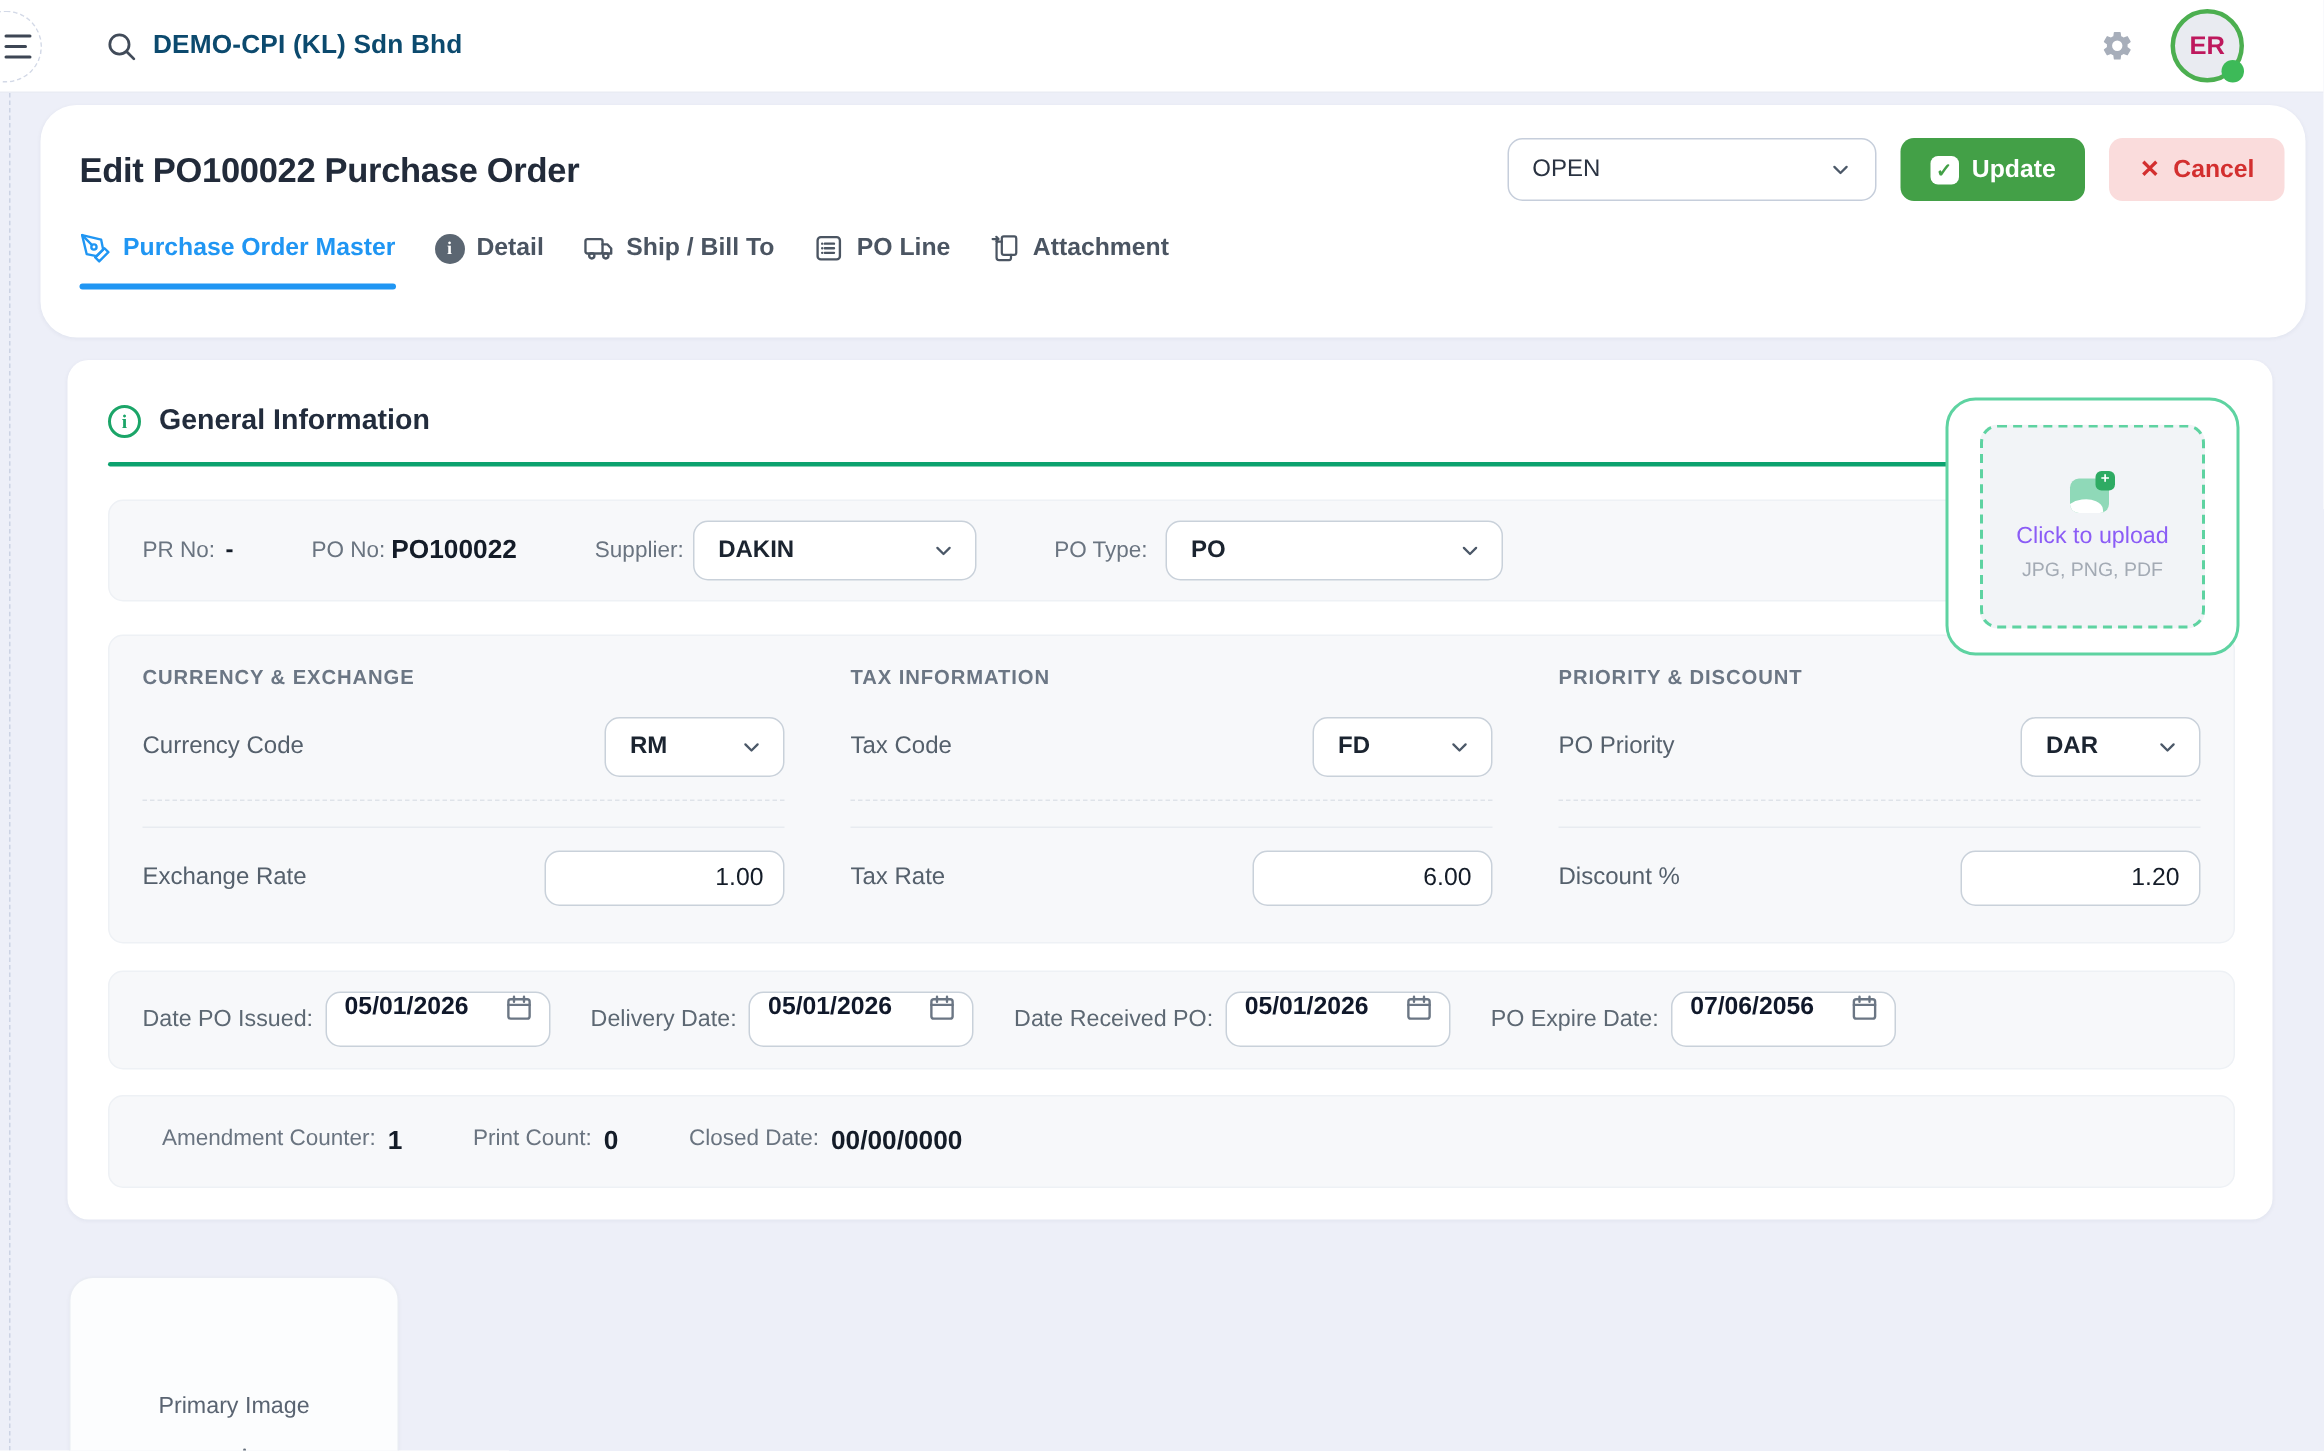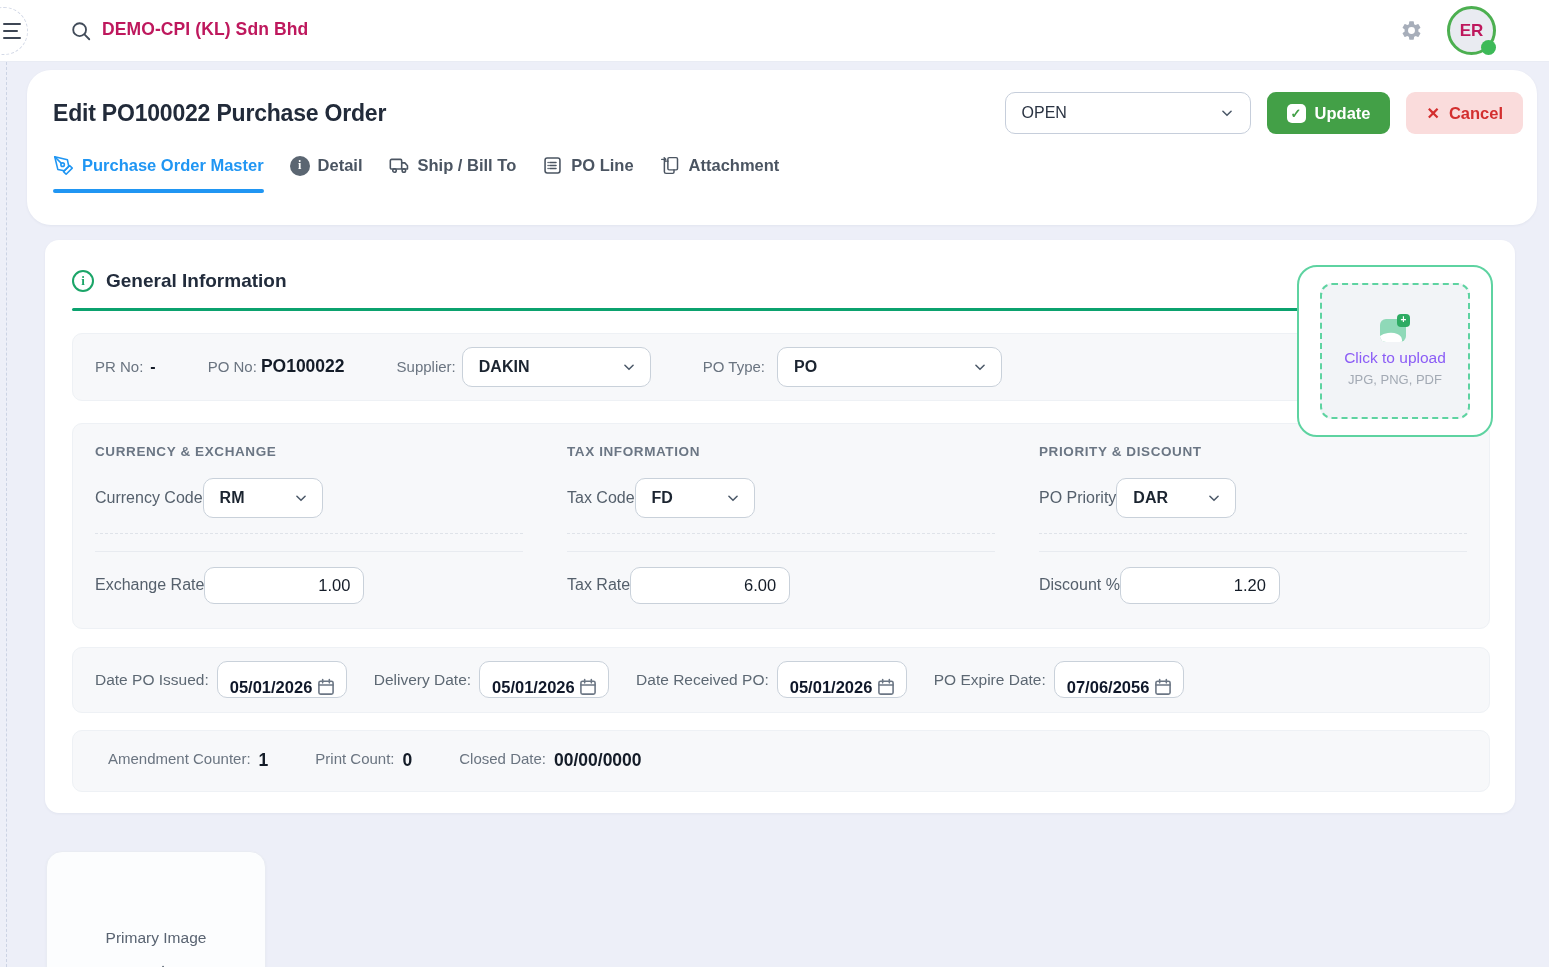--- a/index.html
+++ b/index.html
@@ -19,21 +19,21 @@
     position:absolute; left:-20px; top:7px; width:48px; height:48px;
     border-radius:50%; background:#fff; border:1.5px dashed #d3d9e7;
     display:flex; flex-direction:column; justify-content:center; gap:5px;
     padding-left:22px; cursor:pointer;
   }
   .hamburger-btn span { display:block; width:18px; height:2.2px; background:#3d4654; border-radius:2px; }
   .hamburger-btn span:nth-child(2){ width:15px; }
   .search-icon { position:absolute; left:70px; top:20px; width:22px; height:22px; color:#414b59; cursor:pointer; }
   .company-name {
     position:absolute; left:102px; top:19px; font-size:17.5px; font-weight:700;
-    color:#be185d; letter-spacing:.1px;
+    color:#0c4a6e; letter-spacing:.1px;
   }
   .gear-icon { position:absolute; right:126px; top:19px; width:23px; height:23px; color:#a7aeba; cursor:pointer; }
   .avatar {
     position:absolute; right:53px; top:6px; width:49px; height:49px;
     border-radius:50%; background:#e9ebf1; border:3px solid #4caf50;
     display:flex; align-items:center; justify-content:center;
     font-size:17px; font-weight:700; color:#be185d; cursor:pointer;
   }
   .avatar-status-dot {
     position:absolute; right:-3px; bottom:-3px; width:15px; height:15px;
@@ -132,37 +132,37 @@
     padding:0 14px 0 16px; font-size:16px; font-weight:600; color:#1b2430; cursor:pointer;
   }
   .sel-supplier { width:189px; margin-left:6px; }
   .sel-potype  { width:225px; margin-left:12px; }
   .sel-small   { width:120px; }
   .gap52 { width:52px; flex:0 0 auto; }
   
   .cols-panel { margin-top:22px; padding:20px 22px 24px 22px;
     display:grid; grid-template-columns:1fr 1fr 1fr; column-gap:44px; }
   .col-heading { font-size:13.5px; font-weight:700; color:#6b7684; letter-spacing:.6px; }
-  .col-row { margin-top:19px; display:flex; align-items:center; }
+  .col-row { margin-top:19px; display:flex; align-items:center; justify-content:space-between; }
   .col-row .field-lbl { font-size:16px; color:#55606c; font-weight:500; }
   .divider-dashed { margin-top:15px; border-top:1.5px dashed #dfe3e9; }
   .divider-solid  { margin-top:17px; border-top:1px solid #e8ebf0; }
   .num-input {
     width:160px; height:37px; border:1px solid #c9d1da; border-radius:10px; background:#fff;
     text-align:right; padding:0 13px; font-family:inherit;
     font-size:16.5px; color:#141c28; outline:none;
   }
   .col-row2 { margin-top:15px; }
   
   .dates-panel { margin-top:18px; height:66px; display:flex; align-items:center; padding:0 22px; gap:27px; }
   .date-item { display:flex; align-items:center; gap:8px; }
   .date-lbl { font-size:15.5px; color:#5d6873; font-weight:500; white-space:nowrap; }
   .date-field {
-    width:130px; height:37px; border:1px solid #c9d1da; border-radius:10px; background:#fff;
-    display:flex; align-items:flex-end; justify-content:space-between;
+    width:150px; height:37px; border:1px solid #c9d1da; border-radius:10px; background:#fff;
+    display:flex; align-items:flex-start; justify-content:space-between;
     padding:0 10px 0 12px; cursor:pointer;
   }
   .date-val { font-size:16.5px; font-weight:700; color:#10182a; }
   .cal-icon { width:20px; height:20px; color:#6b7684; }
   
   .counters-panel { margin-top:17px; height:62px; display:flex; align-items:center; padding:0 22px; gap:34px; }
   .counter-item { display:flex; align-items:flex-start; gap:8px;margin-left:13px; }
   .counter-val { font-size:17.5px; font-weight:700; color:#141c28; }
   
   .primary-image-card {

